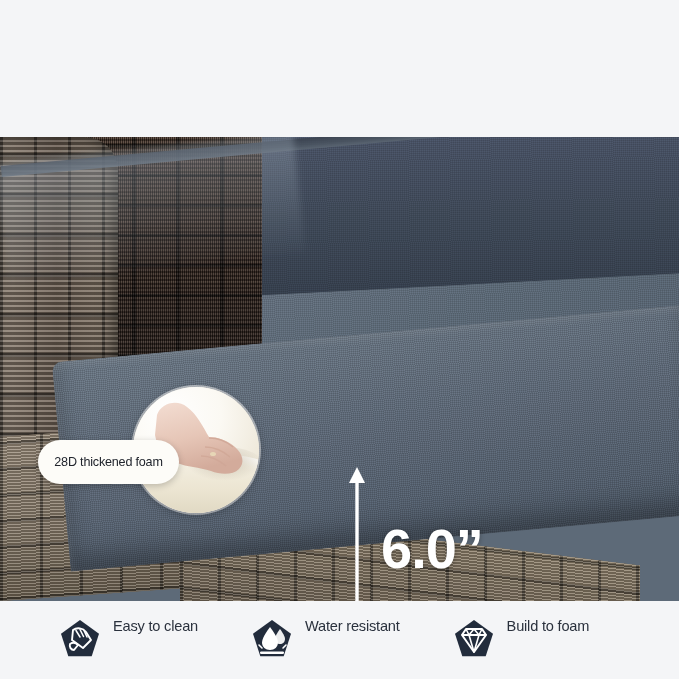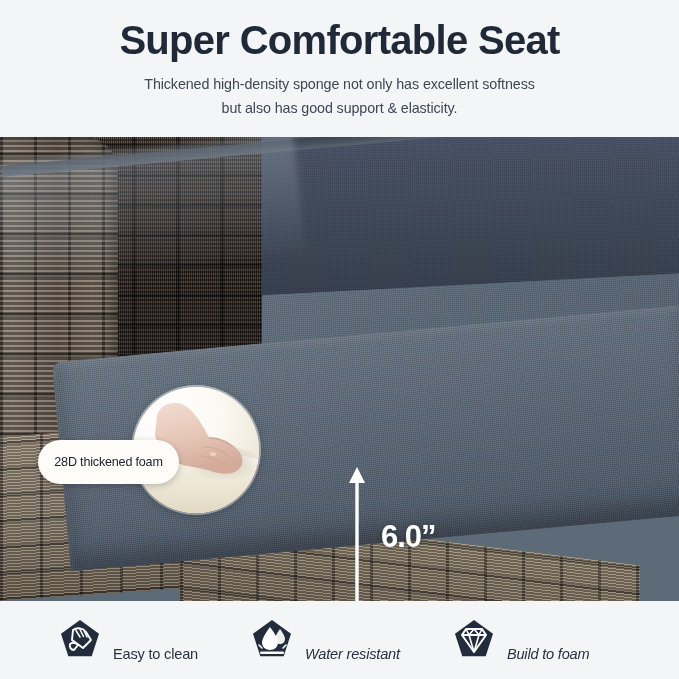--- a/index.html
+++ b/index.html
@@ -306,21 +306,21 @@
   .dim-arrow {
     position: absolute;
     left: 345px; top: 330px;
     width: 24px;
     height: 172px;
     z-index: 5;
   }
   .dim-value {
     position: absolute;
     left: 381px; top: 384px;
-    font-size: 31px;
+    font-size: 56px;
     font-weight: bold;
     color: #ffffff;
     letter-spacing: -1px;
     text-shadow: 0 1px 5px rgba(0,0,0,0.30);
     z-index: 5;
     line-height: 1;
   }
 
   
   .footer {
@@ -329,42 +329,37 @@
     width: 679px;
     height: 78px;
     background: #f4f5f7;
     display: flex;
     align-items: center;
     padding-left: 58px;
     box-sizing: border-box;
   }
   .feature {
     display: flex;
-    align-items: flex-end;
-  }
-  .feature + .feature { margin-left: 52px; font-style: italic; }
+    align-items: flex-start;
+  }
+  .feature + .feature { margin-left: 52px; }
   .feature-label {
     margin-left: 11px;
     font-size: 14.6px;
     color: #2a313d;
     letter-spacing: -0.2px;
     white-space: nowrap;
   }
   .badge { width: 44px; height: 44px; display: block; }
 </style>
 </head>
 <body>
 
 <div id="page">
 
-  <div class="header">
-    <h1 class="title">Super Comfortable Seat</h1>
-    <p class="subtitle">Thickened high-density sponge not only has excellent softness</p>
-    <p class="subtitle" style="padding-top:2px">but also has good support &amp; elasticity.</p>
-  </div>
 
   <div class="photo">
 
     <div class="linen cushion-back"></div>
     <div class="linen cushion-seat-top"></div>
 
     <div class="weave wicker-back"></div>
     <div class="weave wicker-arm"></div>
 
     <div class="weave wicker-base"></div>

